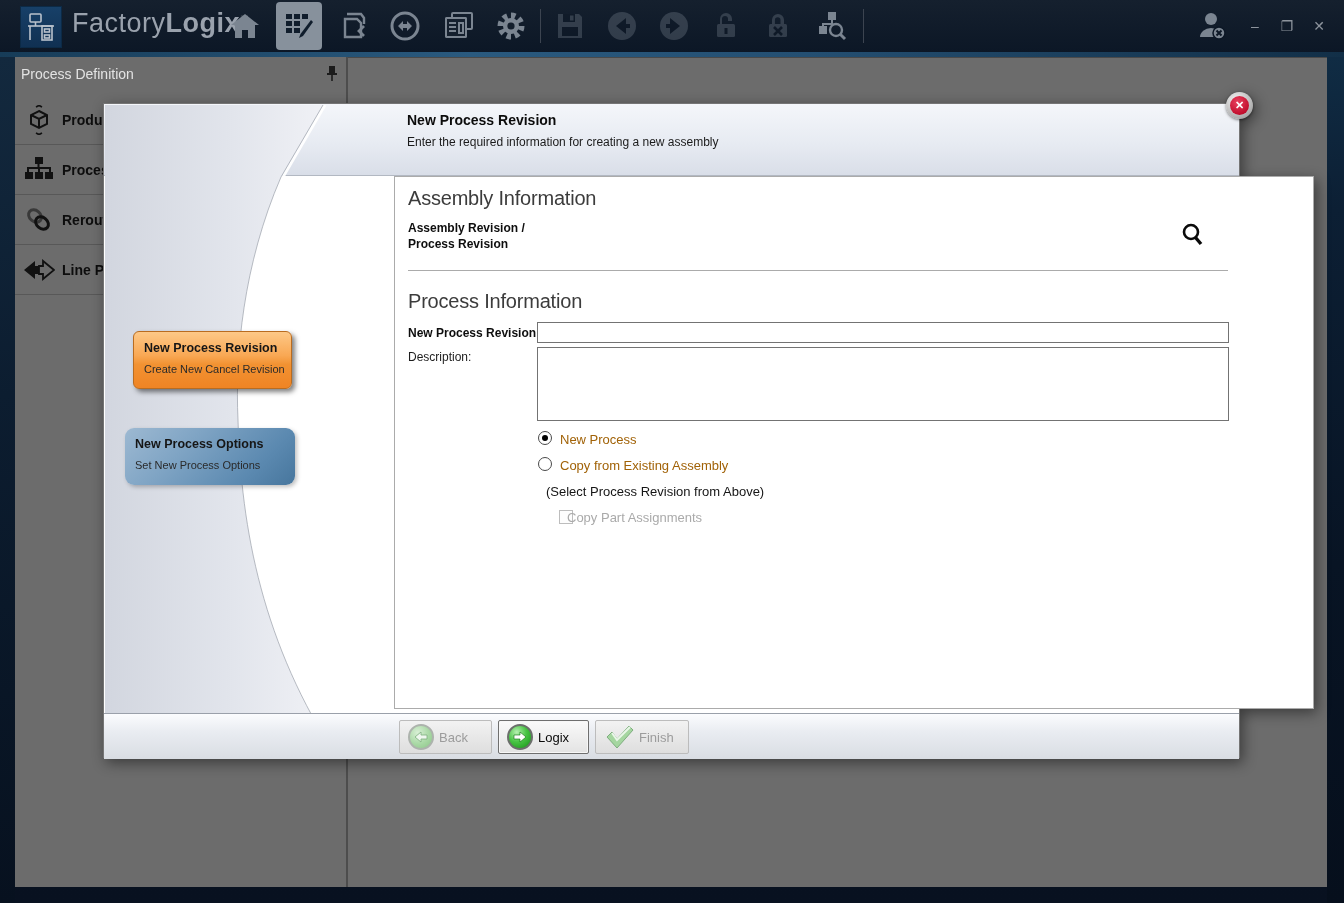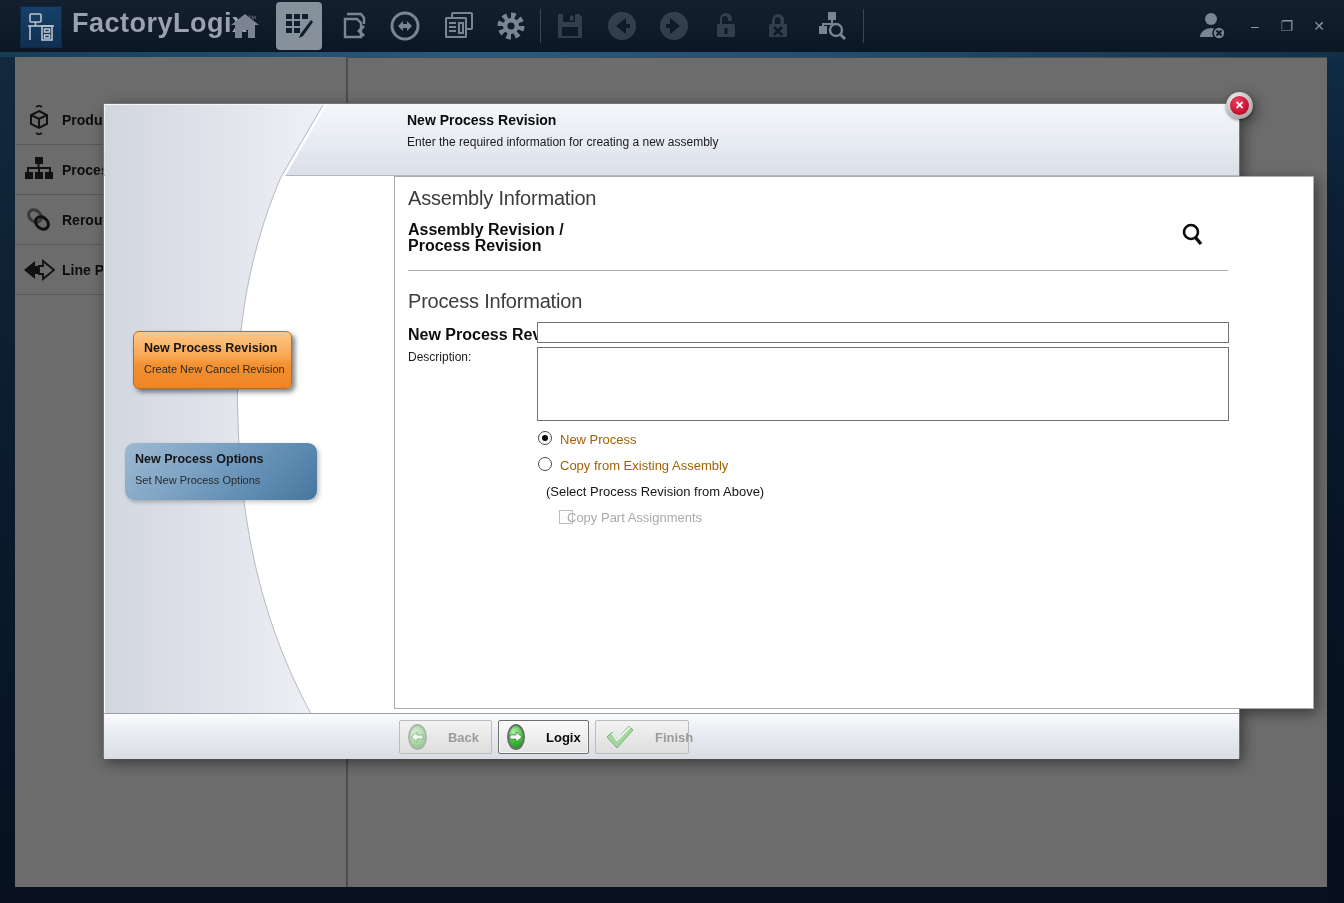--- a/index.html
+++ b/index.html
@@ -9,21 +9,21 @@
             background:linear-gradient(180deg,#10202f 0%,#0a1524 55%,#081120 100%); }
 
   
   .titlebar { position:absolute; left:0; top:0; width:1344px; height:52px;
               background:linear-gradient(180deg,#15202e 0%,#0c1726 100%);
               display:flex; align-items:center; }
   .logo-square { position:absolute; left:20px; top:6px; width:42px; height:42px;
                  background:linear-gradient(180deg,#174068,#103052); border:1px solid #0a2richt240; border:1px solid #0c2a46;
                  display:flex; align-items:center; justify-content:center; }
   .brand { position:absolute; left:72px; top:8px; font-size:27px; color:#9aa2ad; letter-spacing:0.5px; }
-  .brand .light { font-weight:700; }
+  .brand .light { font-weight:400; }
   .brand .bold  { font-weight:700; }
   .brand sup { font-size:9px; color:#6d747e; }
   .tb-icons { position:absolute; left:222px; top:0; height:52px; display:flex; align-items:center; }
   .tb-icon { width:46px; height:46px; display:flex; align-items:center; justify-content:center;
              color:#7b8591; flex:0 0 auto; }
   .tb-icon.selected { background:#87919c; border-radius:4px; color:#101d2c; height:48px; }
   .tb-icon.dim { opacity:0.33; }
   .tb-sep { width:1px; height:34px; background:#3c4450; margin:0 6px; }
   .tb-right { position:absolute; right:16px; top:0; height:52px; display:flex; align-items:center; gap:14px; }
   .win-ctl { color:#8d949d; font-size:14px; width:18px; text-align:center; cursor:default; }
@@ -58,28 +58,28 @@
 
   .left-panel { position:absolute; left:1px; top:1px; }
 
   .step { position:absolute; overflow:hidden; }
   .step .t { font-weight:700; font-size:12.5px; color:#161616; padding:9px 0 0 10px; }
   .step .s { font-size:11px; color:#2a2a2a; padding:8px 0 0 10px; }
   .step.orange { left:29px; top:227px; width:159px; height:58px; border-radius:6px;
       background:linear-gradient(180deg,#fdc887 0%,#f9a854 42%,#f29232 58%,#ef8424 100%);
       border:1px solid #b8username6a20; border:1px solid #b96c20;
       box-shadow:3px 3px 5px rgba(0,0,0,0.5); }
-  .step.blue { left:21px; top:339px; width:192px; height:57px; border-radius:9px;
+  .step.blue { left:21px; top:324px; width:170px; height:57px; border-radius:9px;
       background:linear-gradient(135deg,#9db9d2 0%,#7fa4c4 35%,#5b89b0 75%,#47769d 100%);
       box-shadow:2px 2px 4px rgba(0,0,0,0.25); }
 
   .content-box { position:absolute; left:290px; top:72px; width:920px; height:533px;
                  background:#fff; border:1px solid #ababab; }
   .h-section { position:absolute; font-size:20px; font-weight:300; color:#3c3c3c; letter-spacing:-0.2px; }
-  .lbl-bold { position:absolute; font-size:16px; font-weight:700; color:#0e0e0e; }
+  .lbl-bold { position:absolute; font-size:12px; font-weight:700; color:#0e0e0e; }
   .lbl-reg  { position:absolute; font-size:12px; color:#1d1d1d; }
   .hline { position:absolute; left:13px; width:820px; height:1px; background:#ababab; }
   .txt-input { position:absolute; left:142px; width:692px; height:21px; border:1px solid #737373;
                background:#fff; font-size:12px; padding:0 4px; outline:none; }
   .txt-area { position:absolute; left:142px; width:692px; height:74px; border:1px solid #737373;
               background:#fff; font-size:12px; padding:2px 4px; resize:none; outline:none; }
   .radio { position:absolute; width:14px; height:14px; border:1px solid #4a4a4a; border-radius:50%;
            background:#fff; }
   .radio.checked::after { content:""; position:absolute; left:3px; top:3px; width:6px; height:6px;
            border-radius:50%; background:#000; }
@@ -88,21 +88,21 @@
   .checkbox { position:absolute; width:14px; height:14px; border:1px solid #bdbdbd; background:#fdfdfd; }
   .check-lbl { position:absolute; font-size:13px; color:#aaaaaa; }
   .srch { position:absolute; left:786px; top:45px; }
 
   .button-bar { position:absolute; left:0; top:609px; width:1135px; height:46px;
                 background:linear-gradient(180deg,#fbfcfe 0%,#e9ecf1 40%,#d9dde3 100%);
                 border-top:1px solid #9aa0aa; }
   .wiz-btn { position:absolute; top:6px; height:34px; display:flex; align-items:center;
              border:1px solid #bcbcbc; background:linear-gradient(180deg,#f2f2f2,#dedede);
              border-radius:2px; cursor:default; }
-  .wiz-btn .wlbl { font-size:13px; font-weight:700; color:#9c9c9c; margin-left:21px; margin-right:12px; }
+  .wiz-btn .wlbl { font-size:13px; font-weight:400; color:#9c9c9c; margin-left:5px; margin-right:12px; }
   .wiz-btn.enabled { border:1px solid #6f6f6f; box-shadow:inset 0 0 0 1px #f7f7f7;
              background:linear-gradient(180deg,#fafafa,#e3e3e3); cursor:pointer; }
   .wiz-btn.enabled .wlbl { color:#0a0a0a; }
   .g-circle { width:26px; height:26px; border-radius:50%; margin-left:8px;
               display:flex; align-items:center; justify-content:center;
               border:2px solid #adb3ad;
               background:radial-gradient(circle at 35% 30%,#d8efd5 0%,#a8d8a4 55%,#8cc489 100%); }
   .g-circle.bright { border:2px solid #6b6f6b;
               background:radial-gradient(circle at 35% 28%,#b6f0b0 0%,#49c445 45%,#149114 100%); }
 
@@ -255,20 +255,30 @@
       <div class="win-ctl">✕</div>
     </div>
   </div>
 
   <div class="accent-strip"></div>
 
   <div class="workspace">
     <div class="main-top-line"></div>
     <div class="v-divider"></div>
 
+    <div class="sb-header">
+      <div class="sb-title">Process Definition</div>
+      <div class="pin">
+        <svg width="14" height="16" viewBox="0 0 14 16" fill="currentColor">
+          <rect x="4" y="1" width="6" height="7"></rect>
+            <rect x="2" y="8" width="10" height="2"></rect>
+            <rect x="6.2" y="10" width="1.6" height="6"></rect>
+        </svg>
+      </div>
+    </div>
 
     <div class="sb-item" style="top:38px">
       <span class="ic">
         <svg width="30" height="30" viewBox="0 0 30 30" fill="none" stroke="#111" stroke-width="2">
           <path d="M15 6 L23 10 V19 L15 23 L7 19 V10 Z"></path>
           <path d="M7 10 L15 14 L23 10 M15 14 V23"></path>
           <path d="M12 2 L15 0.5 L18 2" stroke-width="1.8"></path>
             <path d="M12 28 L15 29.5 L18 28" stroke-width="1.8"></path>
         </svg>
       </span>

